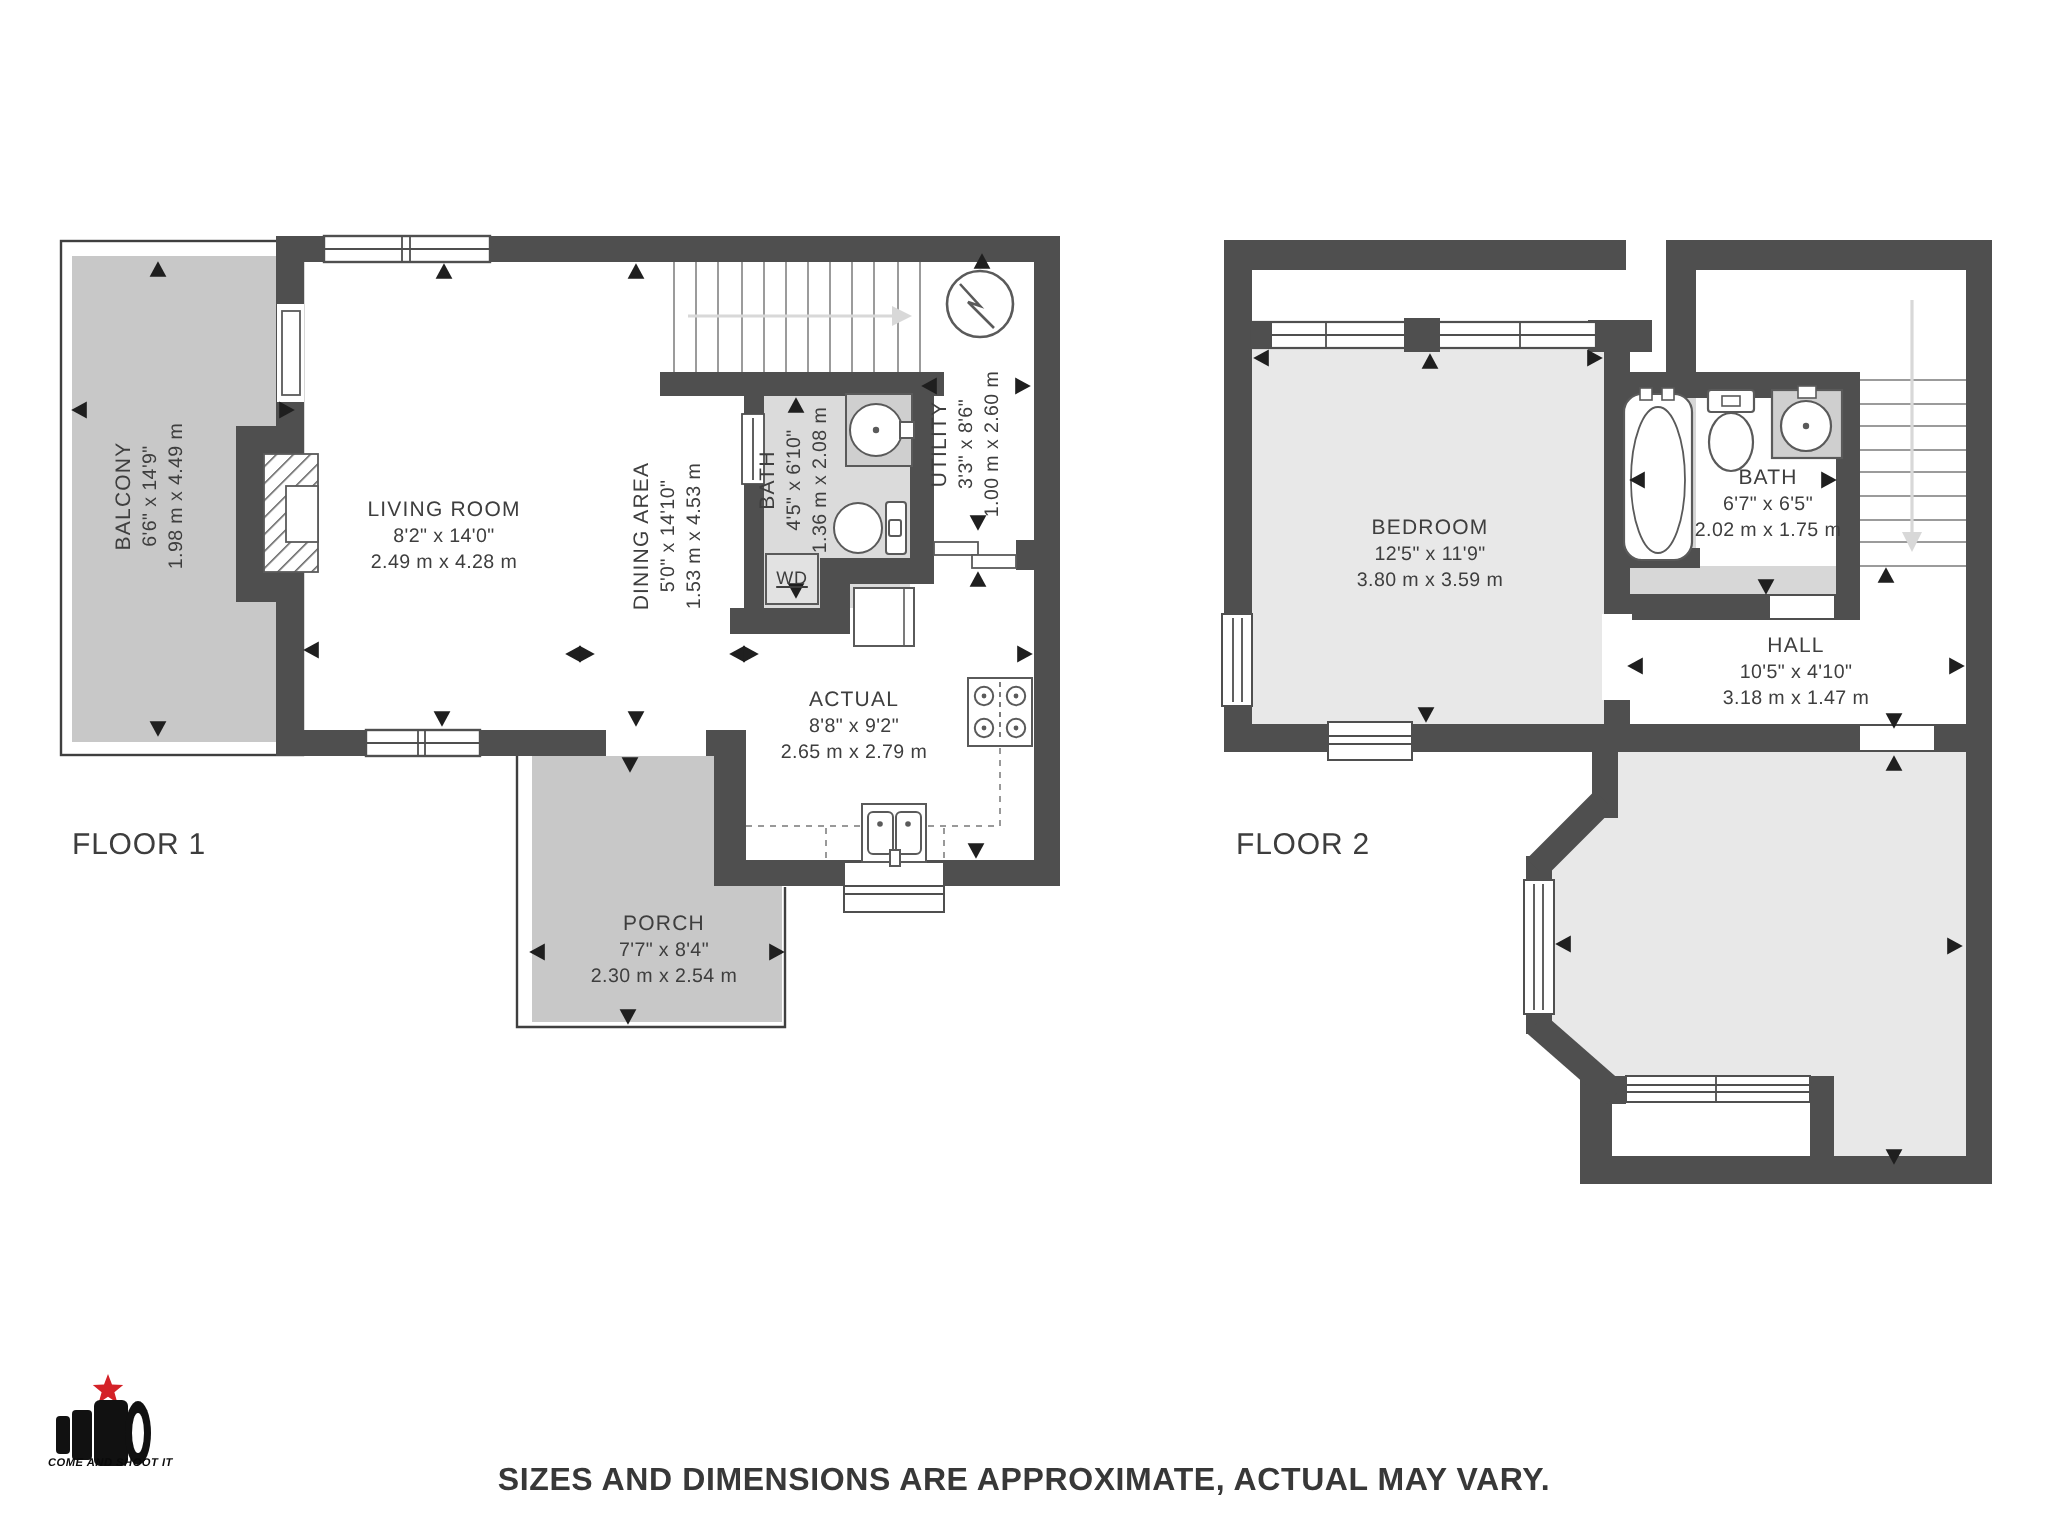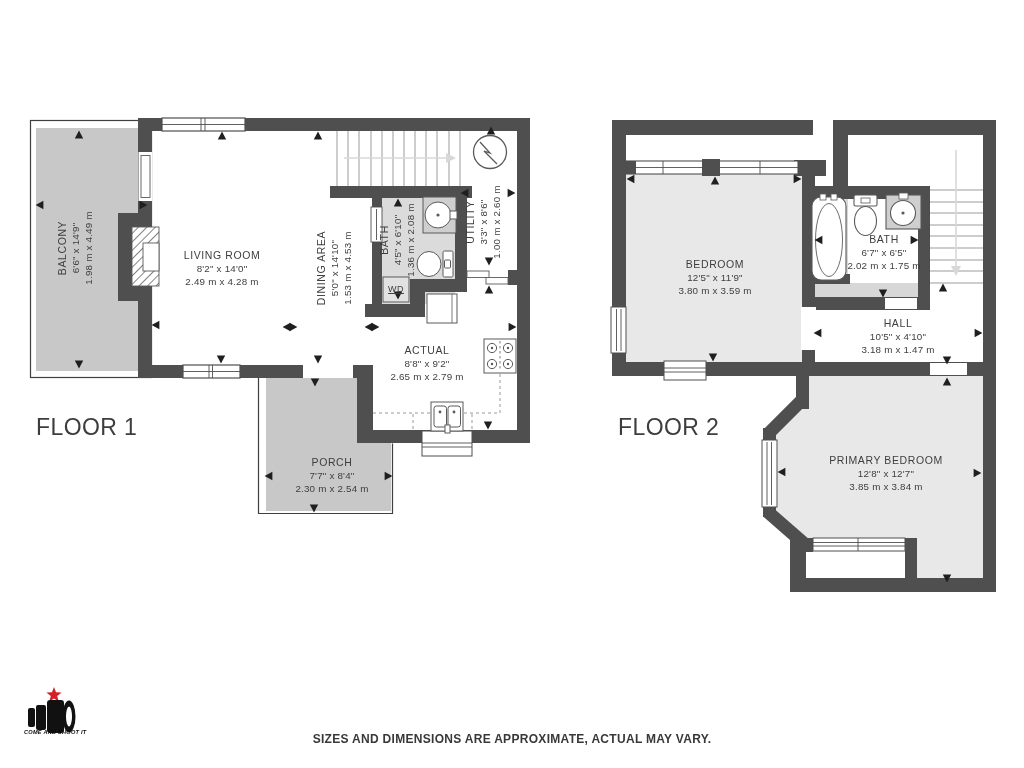--- a/index.html
+++ b/index.html
@@ -4,22 +4,22 @@
 <style>
   html,body{margin:0;padding:0;background:#fff;}
   body{width:1024px;height:768px;font-family:"Liberation Sans",sans-serif;position:relative;overflow:hidden;}
   .page{position:relative;width:1024px;height:768px;background:#fff;}
   svg.plan{position:absolute;left:0;top:0;}
   .room-label{position:absolute;transform:translate(-50%,-50%);text-align:center;color:#3e3e3e;white-space:nowrap;z-index:5;}
   .room-label.rot{transform:translate(-50%,-50%) rotate(-90deg);}
   .rn{font-size:10.5px;letter-spacing:.6px;}
   .rd{font-size:9.8px;letter-spacing:.2px;margin-top:2px;}
   .wd-label{position:absolute;transform:translate(-50%,-50%);font-size:9px;letter-spacing:.4px;color:#3e3e3e;z-index:5;text-decoration:underline;}
-  .floor-label{position:absolute;font-size:23px;color:#3d3d3d;letter-spacing:.4px;z-index:5;}
-  .disclaimer{position:absolute;left:0;right:0;top:732px;text-align:center;font-size:12px;font-weight:bold;color:#383838;letter-spacing:.3px;z-index:5;}
+  .floor-label{position:absolute;font-size:15px;color:#3d3d3d;letter-spacing:.4px;z-index:5;}
+  .disclaimer{position:absolute;left:0;right:0;top:732px;text-align:center;font-size:16px;font-weight:bold;color:#383838;letter-spacing:.3px;z-index:5;}
   .logo-text{position:absolute;left:24px;top:729px;font-size:5.6px;font-weight:bold;font-style:italic;letter-spacing:.25px;color:#0a0a0a;z-index:5;}
 </style>
 </head>
 <body>
 
 <div class="page">
 
 <svg class="plan" width="1024" height="768" viewBox="0 0 1024 768">
   <defs>
     <path id="tri" d="M0,-4.4 L4.2,3.4 L-4.2,3.4 Z"></path>
@@ -380,25 +380,20 @@
 <div class="room-label" style="left:884px;top:252px">
   <div class="rn">BATH</div>
   <div class="rd">6'7" x 6'5"</div>
   <div class="rd">2.02 m x 1.75 m</div>
 </div>
 <div class="room-label" style="left:898px;top:336px">
   <div class="rn">HALL</div>
   <div class="rd">10'5" x 4'10"</div>
   <div class="rd">3.18 m x 1.47 m</div>
 </div>
-<div class="room-label" style="left:886px;top:473px">
-  <div class="rn">PRIMARY BEDROOM</div>
-  <div class="rd">12'8" x 12'7"</div>
-  <div class="rd">3.85 m x 3.84 m</div>
-</div>
 
 <div class="floor-label" style="left:36px;top:414px">FLOOR 1</div>
 <div class="floor-label" style="left:618px;top:414px">FLOOR 2</div>
 
 <div class="logo-text">COME AND SHOOT IT</div>
 <div class="disclaimer">SIZES AND DIMENSIONS ARE APPROXIMATE, ACTUAL MAY VARY.</div>
 
 </div>
 
 </body></html>

